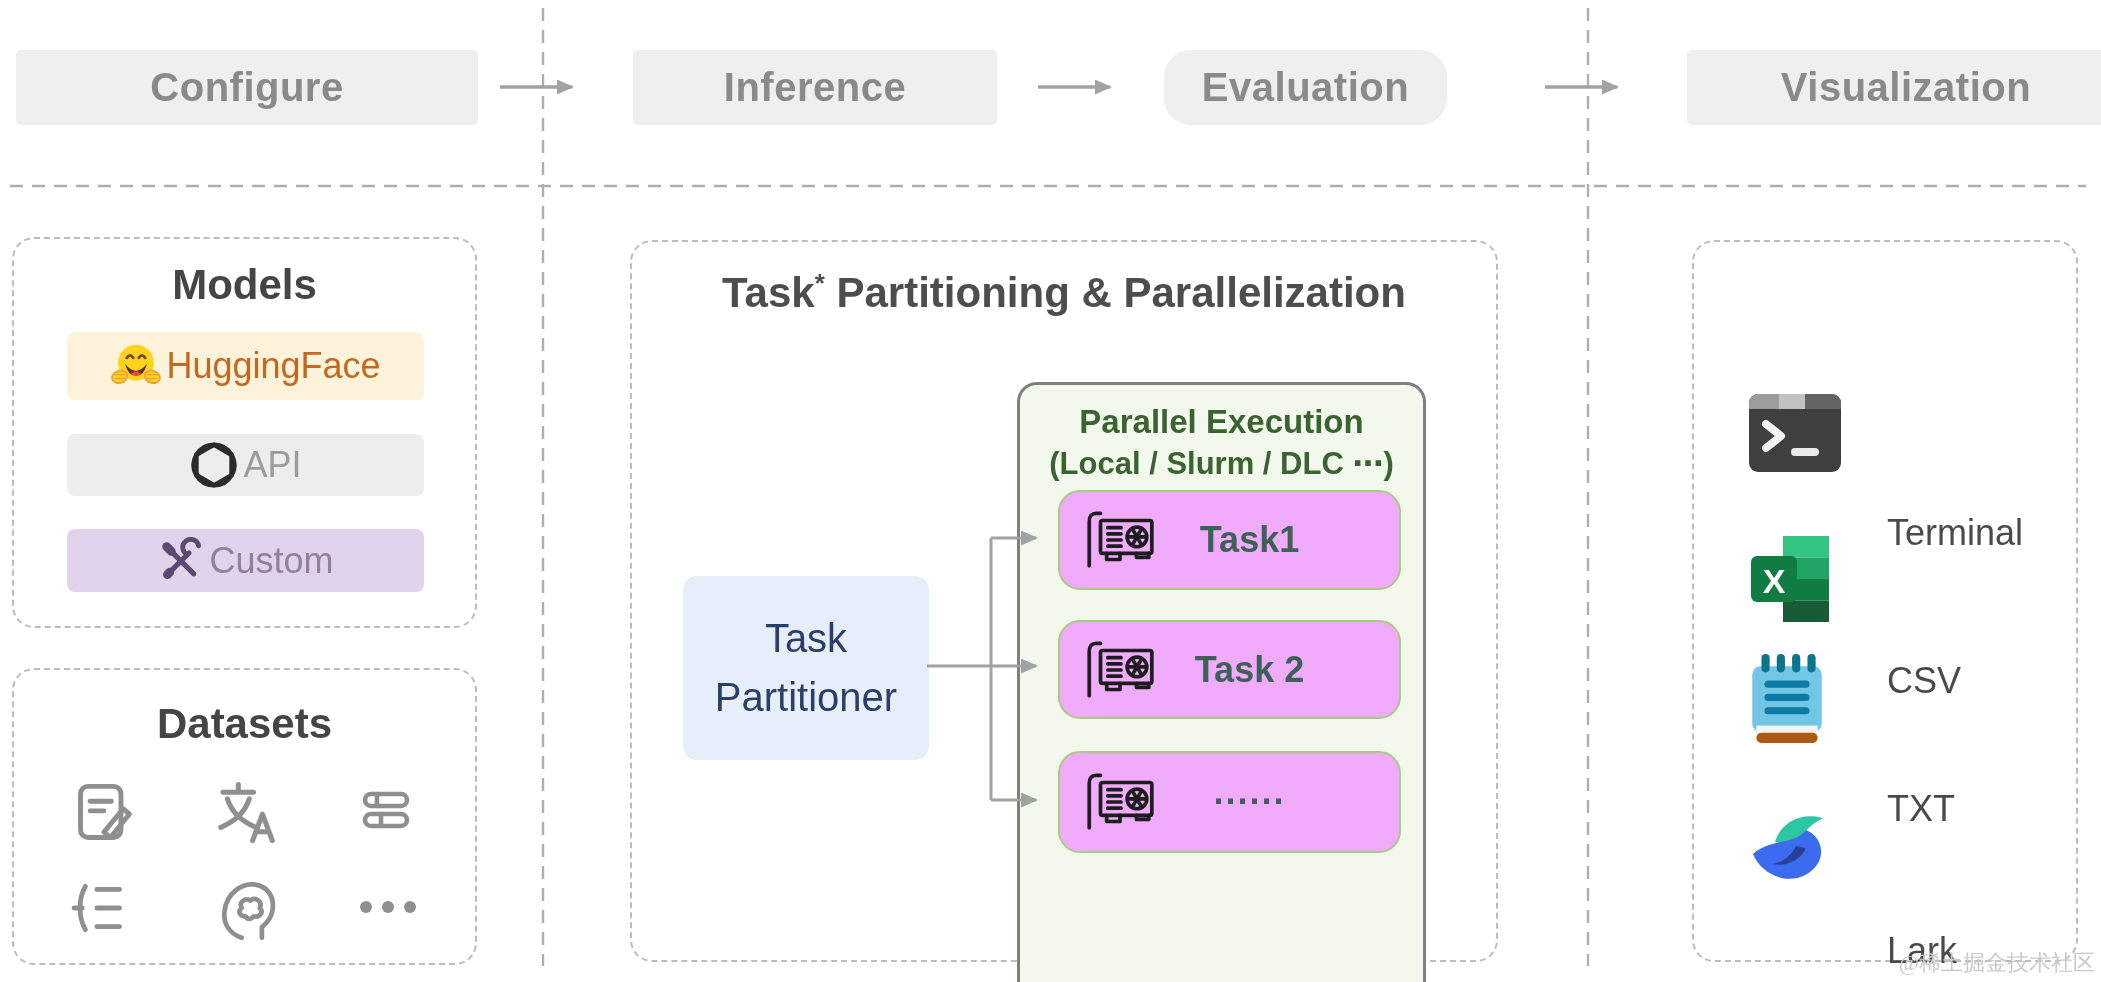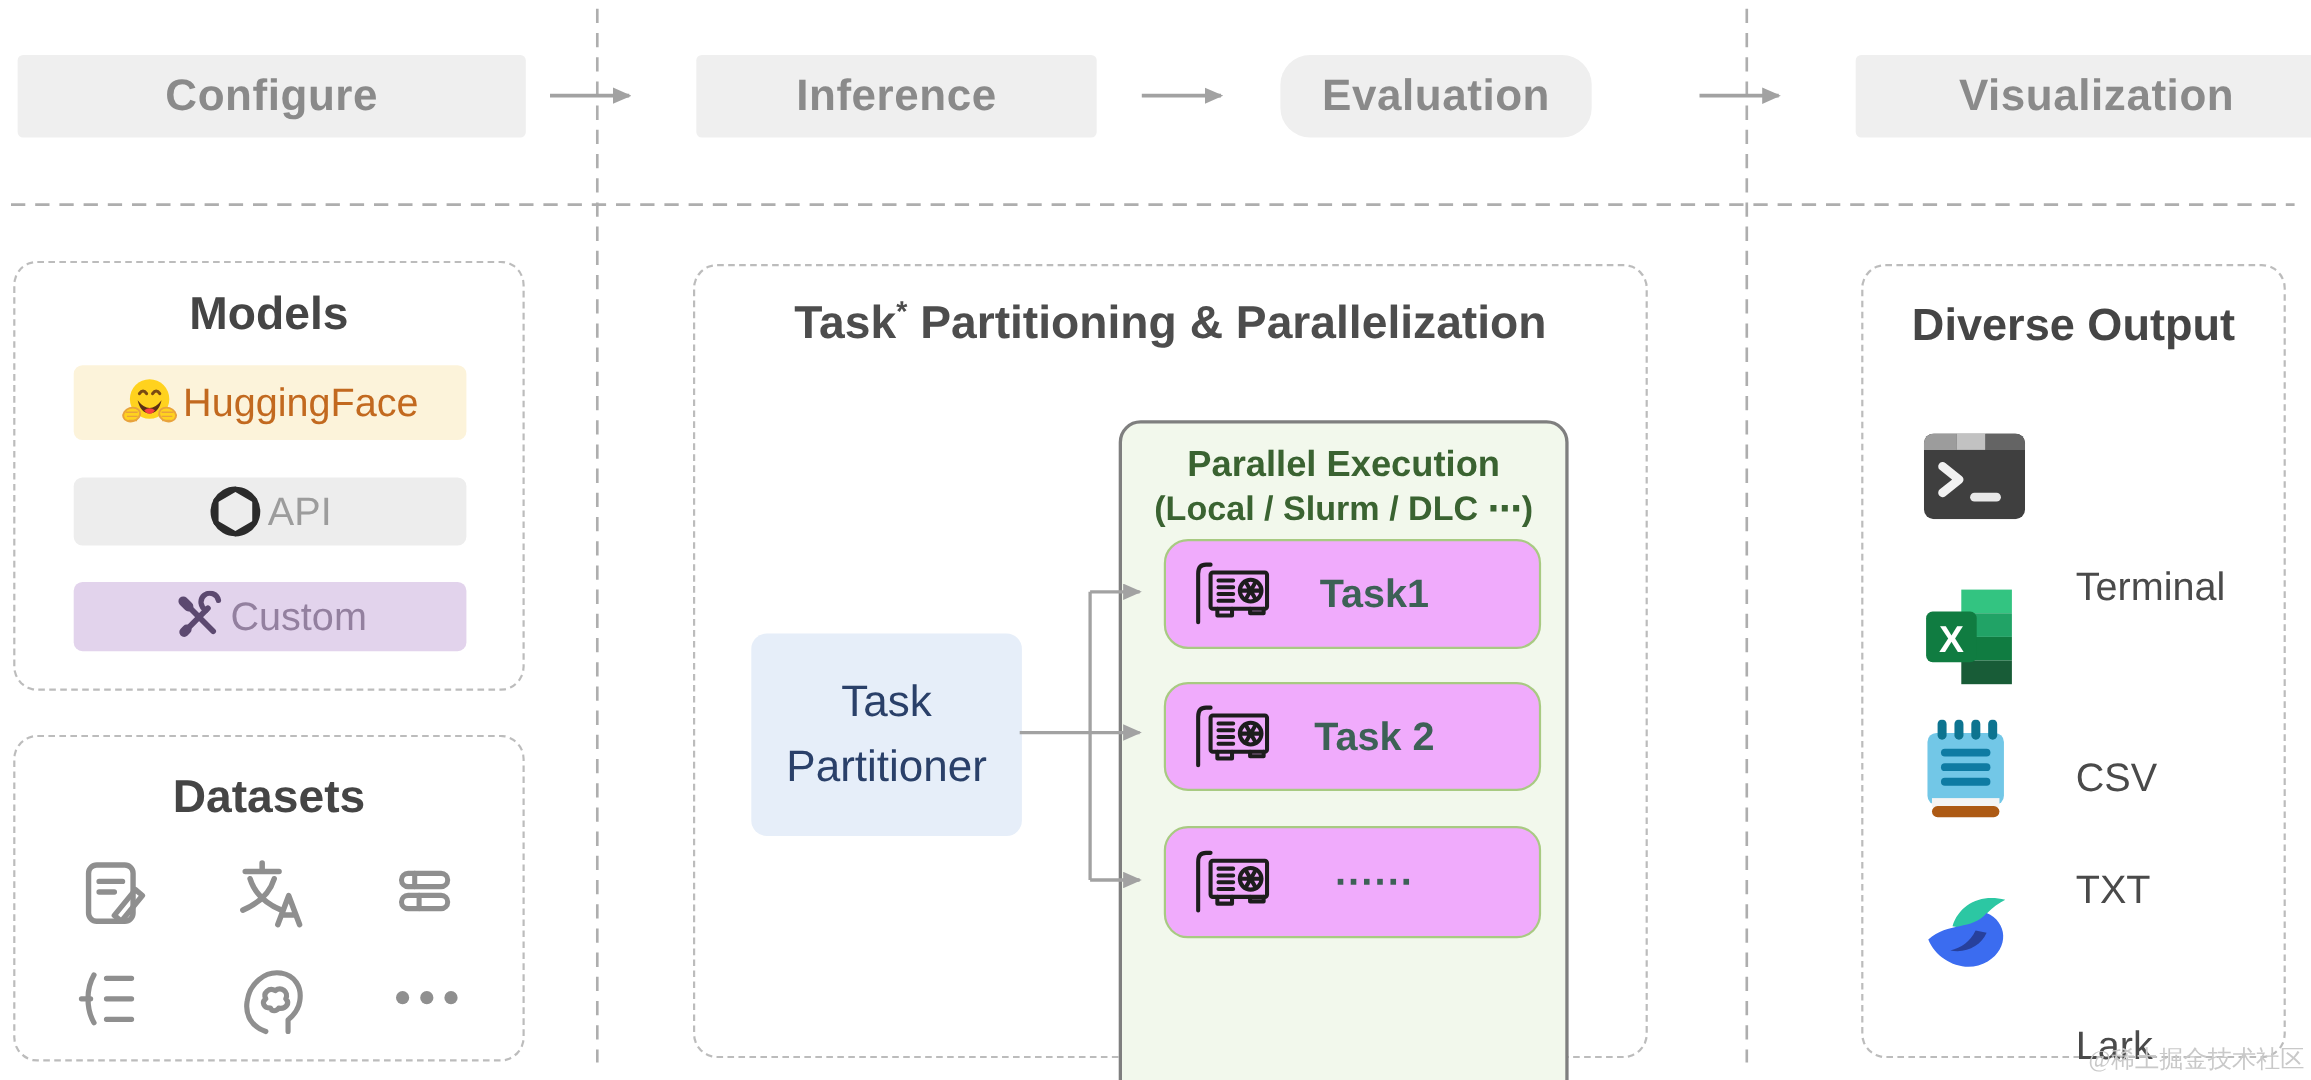--- a/index.html
+++ b/index.html
@@ -237,21 +237,20 @@
               <path d="M26,44 v6 h13 v-6 M55,44 v4 h12 v-4"></path>
             </g>
           </svg>
         </span>
         <span class="tlabel">······</span>
       </div>
     </div>
   </div>
 
   <div class="panel" style="left:1692px;top:240px;width:386px;height:722px;">
-    <div class="panel-title" style="top:30px;font-size:41px;">Diverse Output</div>
 
     <span class="out-icon" style="top:152px;">
       <svg width="92" height="78" viewBox="0 0 92 78">
         <rect x="0" y="0" width="92" height="78" rx="9" fill="#3f3f3f"></rect>
         <path d="M0,9 a9,9 0 0 1 9,-9 h21 v15 h-30 z" fill="#9c9c9c"></path>
         <rect x="30" y="0" width="26" height="15" fill="#c2c2c2"></rect>
         <path d="M56,0 h27 a9,9 0 0 1 9,9 v6 h-36 z" fill="#646464"></path>
         <path d="M17,30 l15,12 l-15,12" stroke="#f2f2f2" stroke-width="8" fill="none" stroke-linecap="round" stroke-linejoin="round"></path>
         <rect x="42" y="54" width="28" height="8" rx="4" fill="#e9e9e9"></rect>
       </svg>
@@ -261,21 +260,21 @@
     <span class="out-icon" style="top:292px;">
       <svg width="88" height="90" viewBox="0 0 88 90">
         <rect x="34" y="2" width="46" height="21.5" fill="#33c481"></rect>
         <rect x="34" y="23.5" width="46" height="21.5" fill="#21a366"></rect>
         <rect x="34" y="45" width="46" height="21.5" fill="#107c41"></rect>
         <rect x="34" y="66.5" width="46" height="21.5" fill="#185c37"></rect>
         <rect x="2" y="22" width="46" height="46" rx="6" fill="#107c41"></rect>
         <text x="25" y="59" text-anchor="middle" font-size="34" font-weight="bold" fill="#ffffff" font-family="Liberation Sans, sans-serif">X</text>
       </svg>
     </span>
-    <span class="out-label" style="top:418px;margin-top:26px;">CSV</span>
+    <span class="out-label" style="top:418px;">CSV</span>
 
     <span class="out-icon" style="top:412px;">
       <svg width="76" height="92" viewBox="0 0 74 90">
         <rect x="3" y="12" width="68" height="64" rx="8" fill="#72c7e7"></rect>
         <rect x="12" y="0" width="8" height="18" rx="4" fill="#0d7490"></rect>
         <rect x="27" y="0" width="8" height="18" rx="4" fill="#0d7490"></rect>
         <rect x="42" y="0" width="8" height="18" rx="4" fill="#0d7490"></rect>
         <rect x="57" y="0" width="8" height="18" rx="4" fill="#0d7490"></rect>
         <rect x="15" y="26" width="44" height="7" rx="3.5" fill="#0e7ba3"></rect>
         <rect x="15" y="39" width="44" height="7" rx="3.5" fill="#0e7ba3"></rect>

